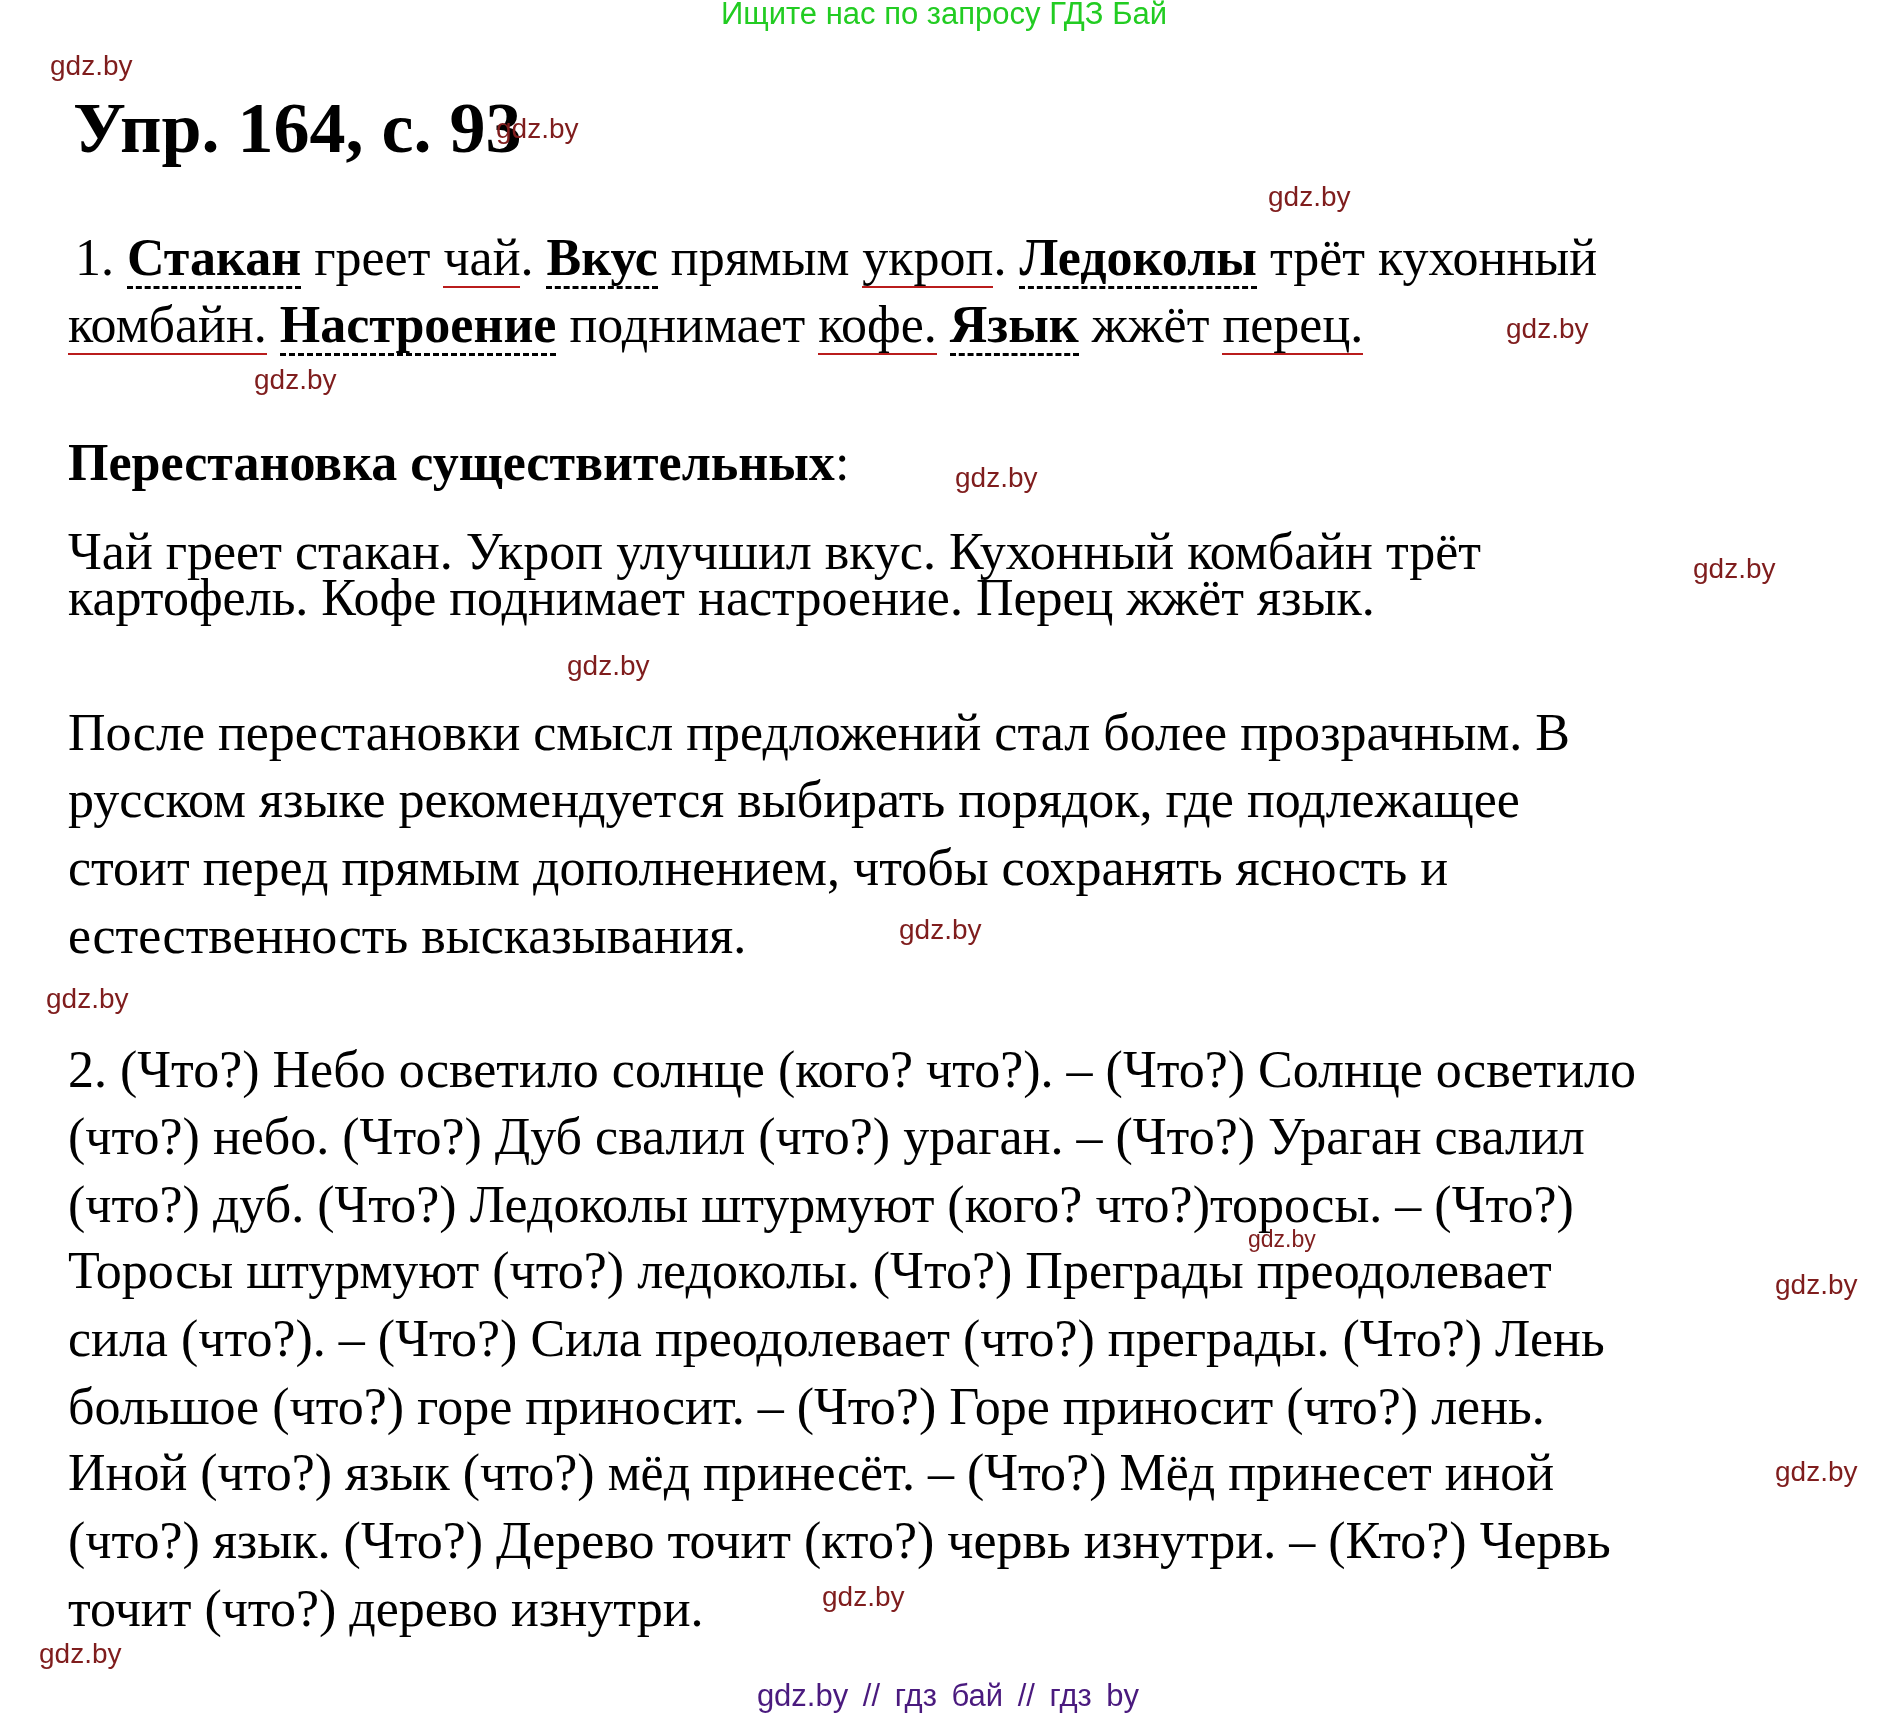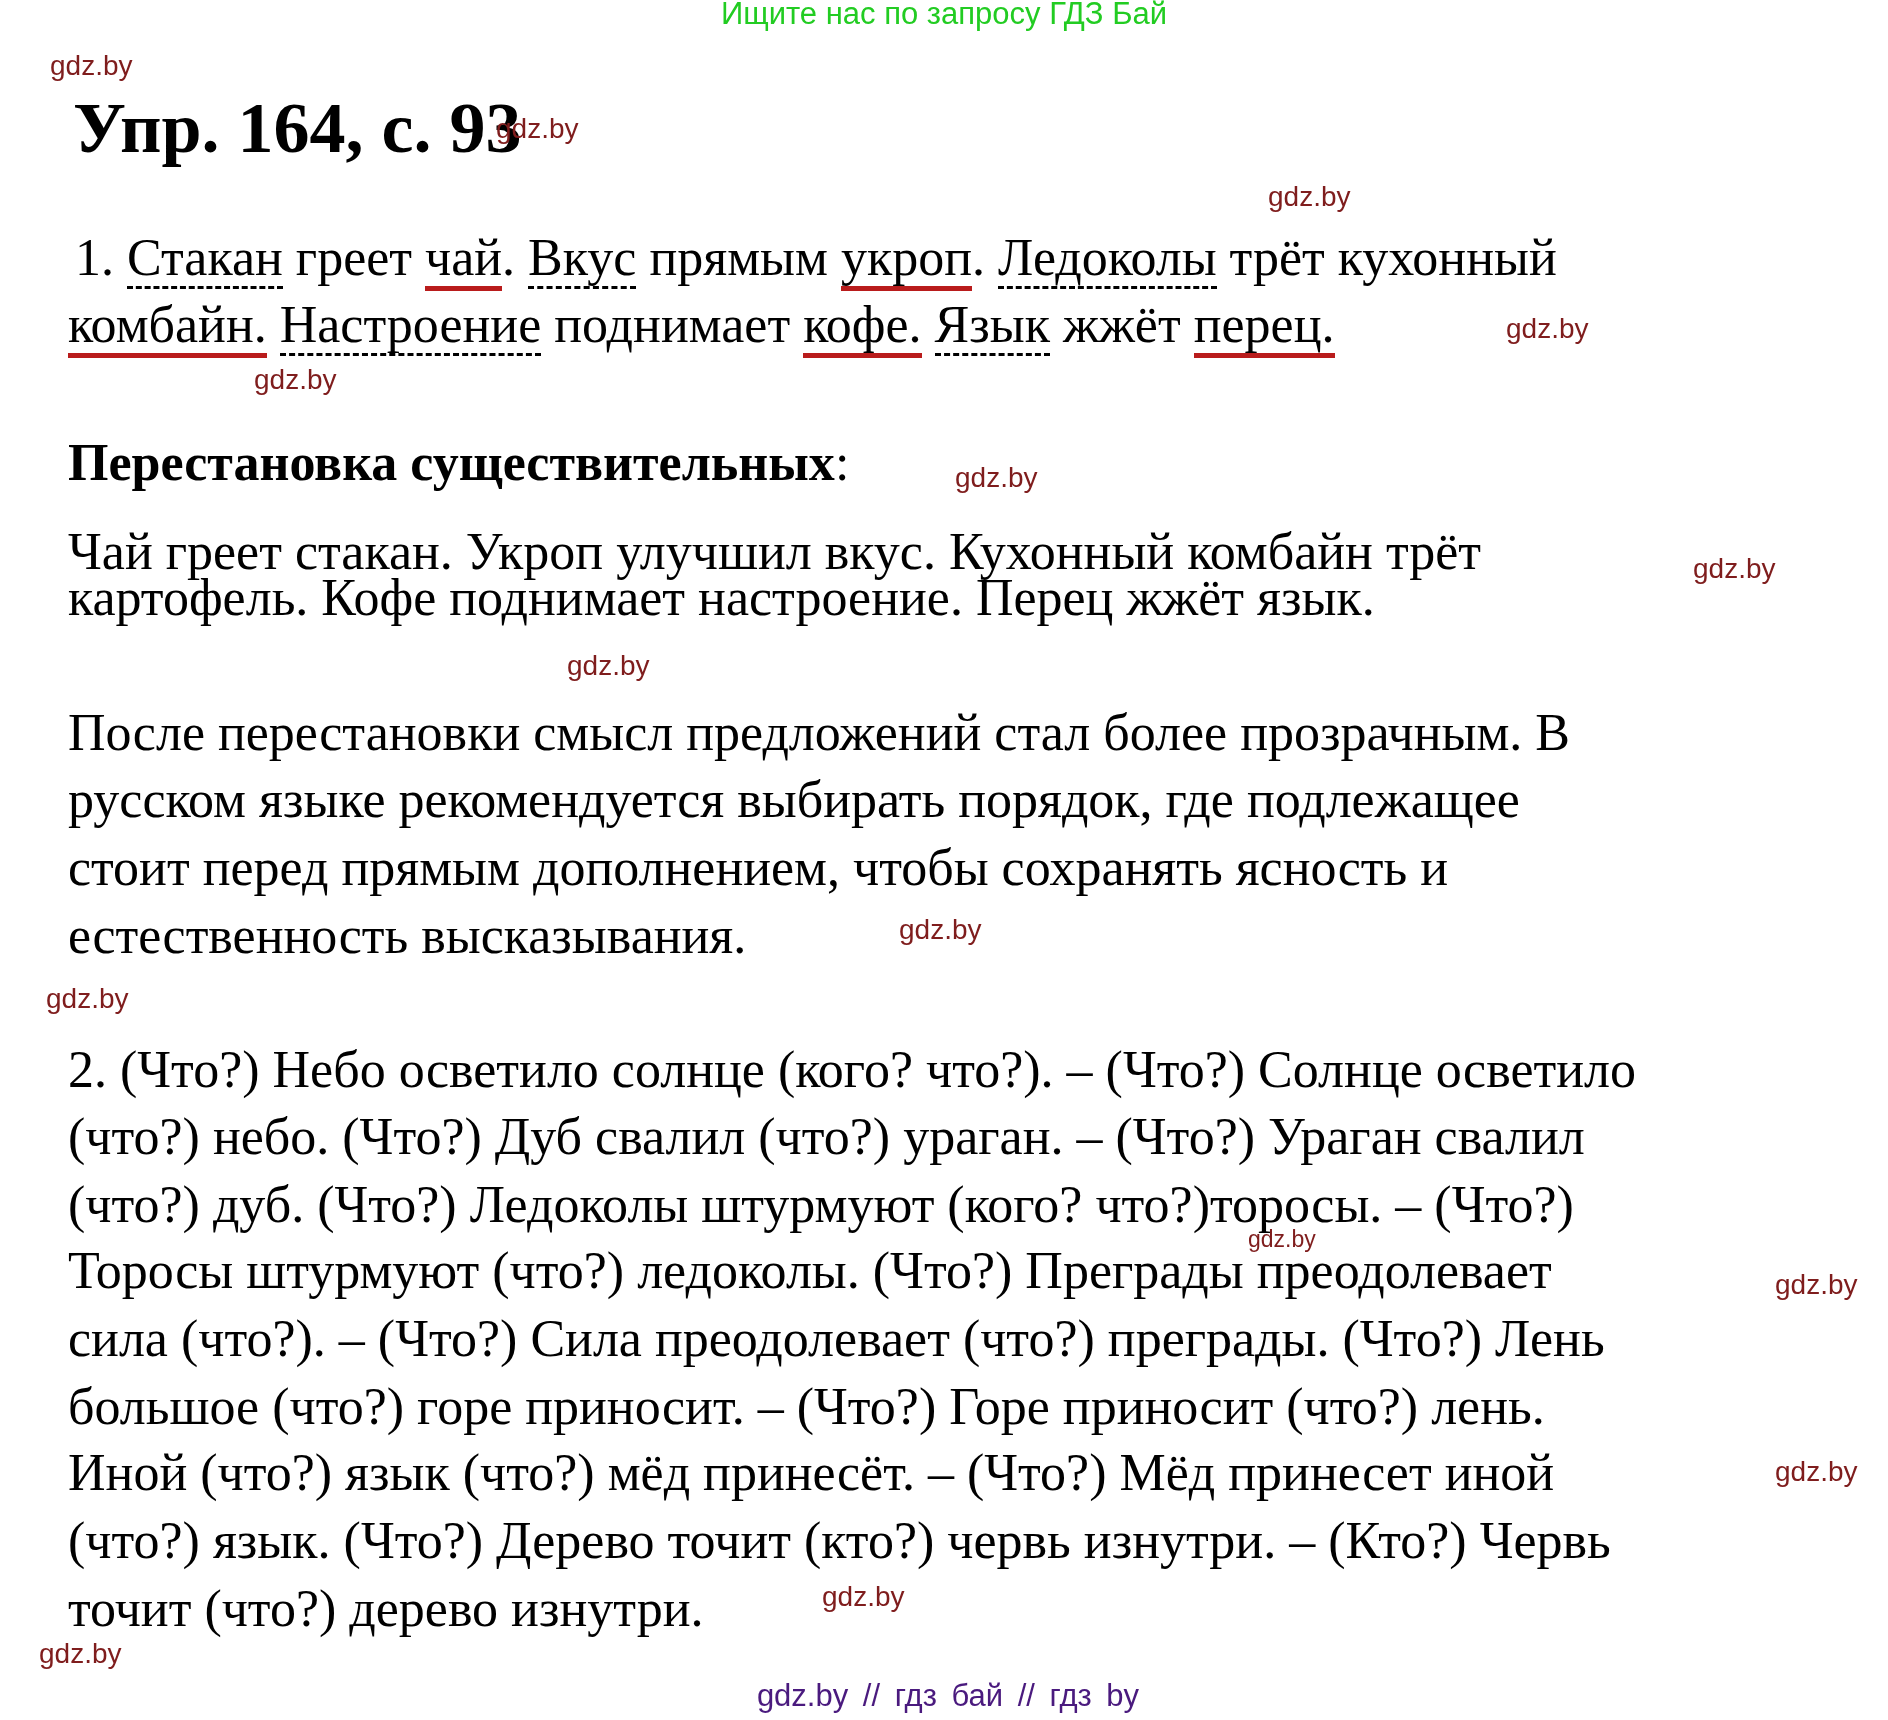--- a/index.html
+++ b/index.html
@@ -6,22 +6,22 @@
   body { width: 1888px; height: 1720px; position: relative; overflow: hidden; }
   .abs { position: absolute; white-space: nowrap; }
   .header { left: 0; width: 1888px; top: -4px; text-align: center; font-family: "Liberation Sans", sans-serif; font-size: 31px; color: #22cc22; }
   .footer { left: 4px; width: 1888px; top: 1678px; text-align: center; font-family: "Liberation Sans", sans-serif; font-size: 31px; color: #4a1a7e; word-spacing: 6px; }
   .wm { font-family: "Liberation Sans", sans-serif; font-size: 28px; color: #7f1d1d; line-height: 1; }
   .wm.small { font-size: 23px; }
   .title { left: 73px; top: 92px; font-family: "Liberation Serif", serif; font-weight: bold; font-size: 72px; line-height: 1; color: #000; }
   .line { left: 68px; font-family: "Liberation Serif", serif; font-size: 52px; line-height: 1; color: #000; }
   .heading { font-weight: bold; }
   .heading .colon { font-weight: normal; }
-  .subj { border-bottom: 3px dashed #000; }
-  .obj { border-bottom: 5px solid #b91c1c; }
+  .subj { border-bottom: 3px dashed #000; font-weight: bold; }
+  .obj { border-bottom: 2px solid #b91c1c; }
 </style>
 </head>
 <body>
 
 <div class="abs header">Ищите нас по запросу ГДЗ Бай</div>
 
 <div class="abs wm" style="left:50px;top:52px">gdz.by</div>
 <div class="abs title">Упр. 164, с. 93</div>
 <div class="abs wm" style="left:496px;top:115px">gdz.by</div>
 <div class="abs wm" style="left:1268px;top:183px">gdz.by</div>

